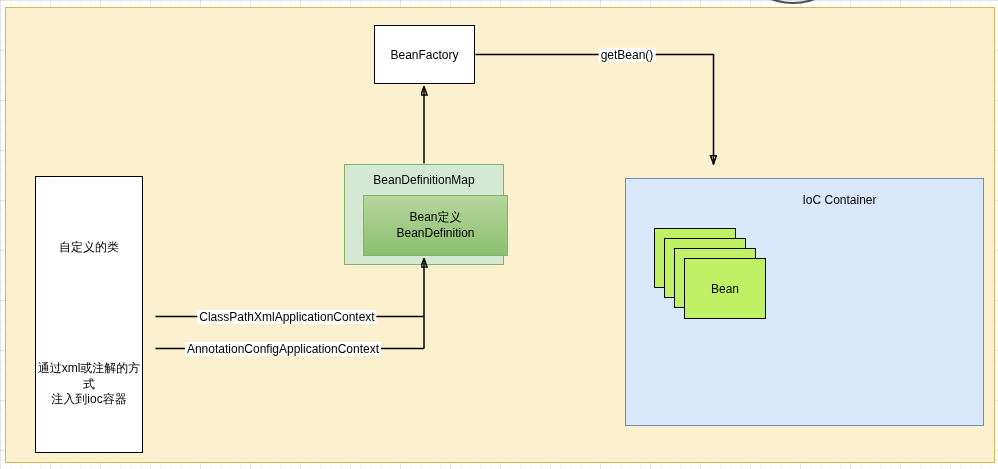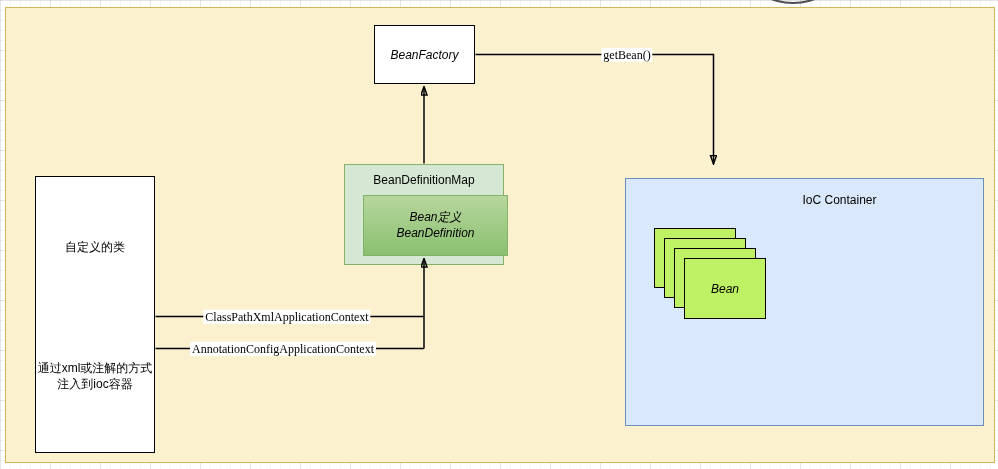--- a/index.html
+++ b/index.html
@@ -39,21 +39,21 @@
     border-radius: 50%;
     background: transparent;
   }
 
   .node {
     position: absolute;
     border: 1.5px solid #000000;
     background: #ffffff;
     text-align: center;
   }
-  .flex-center { display: flex; align-items: center; justify-content: center; font-style: italic; }
+  .flex-center { display: flex; align-items: center; justify-content: center; }
 
   .bean-factory { left: 374px; top: 25px; width: 101px; height: 59px; }
 
   .bdm {
     left: 344px; top: 164px; width: 160px; height: 101px;
     background: #d5e8d4; border-color: #82b366;
   }
   .bdm-title { margin-top: 8px; text-align: center; }
   .bd-inner {
     position: absolute;
@@ -77,21 +77,21 @@
     position: absolute;
     width: 82px; height: 60px;
     background: #bef264;
     border: 1.5px solid #000000;
   }
   .bean-card.b1 { left: 28px; top: 49px; }
   .bean-card.b2 { left: 38px; top: 59px; }
   .bean-card.b3 { left: 48px; top: 69px; }
   .bean-card.b4 { left: 58px; top: 79px; height: 61px; }
 
-  .custom-class { left: 35px; top: 176px; width: 120px; height: 277px; }
+  .custom-class { left: 35px; top: 176px; width: 108px; height: 277px; }
   .cc-title { position: absolute; top: 62px; left: 0; right: 0; text-align: center; }
   .cc-note {
     position: absolute; top: 184px; left: 0; right: 0;
     text-align: center;
     white-space: pre-line;
     line-height: 1.3;
   }
 
   .connectors {
     position: absolute; left: 0; top: 0;
@@ -100,21 +100,20 @@
   }
   .connectors path { stroke: #000000; stroke-width: 1.5; fill: none; }
 
   .edge-label {
     position: absolute;
     transform: translate(-50%, -50%);
     background: #ffffff;
     padding: 0 2px;
     white-space: nowrap;
     line-height: 1.2;
-    font-family: Liberation Serif, serif;
   }
   .lbl-getbean    { left: 627px; top: 55px; }
   .lbl-classpath  { left: 287px; top: 317px; }
   .lbl-annotation { left: 283px; top: 349px; }
 </style>
 </head>
 <body>
 
 <div class="stage">
 

